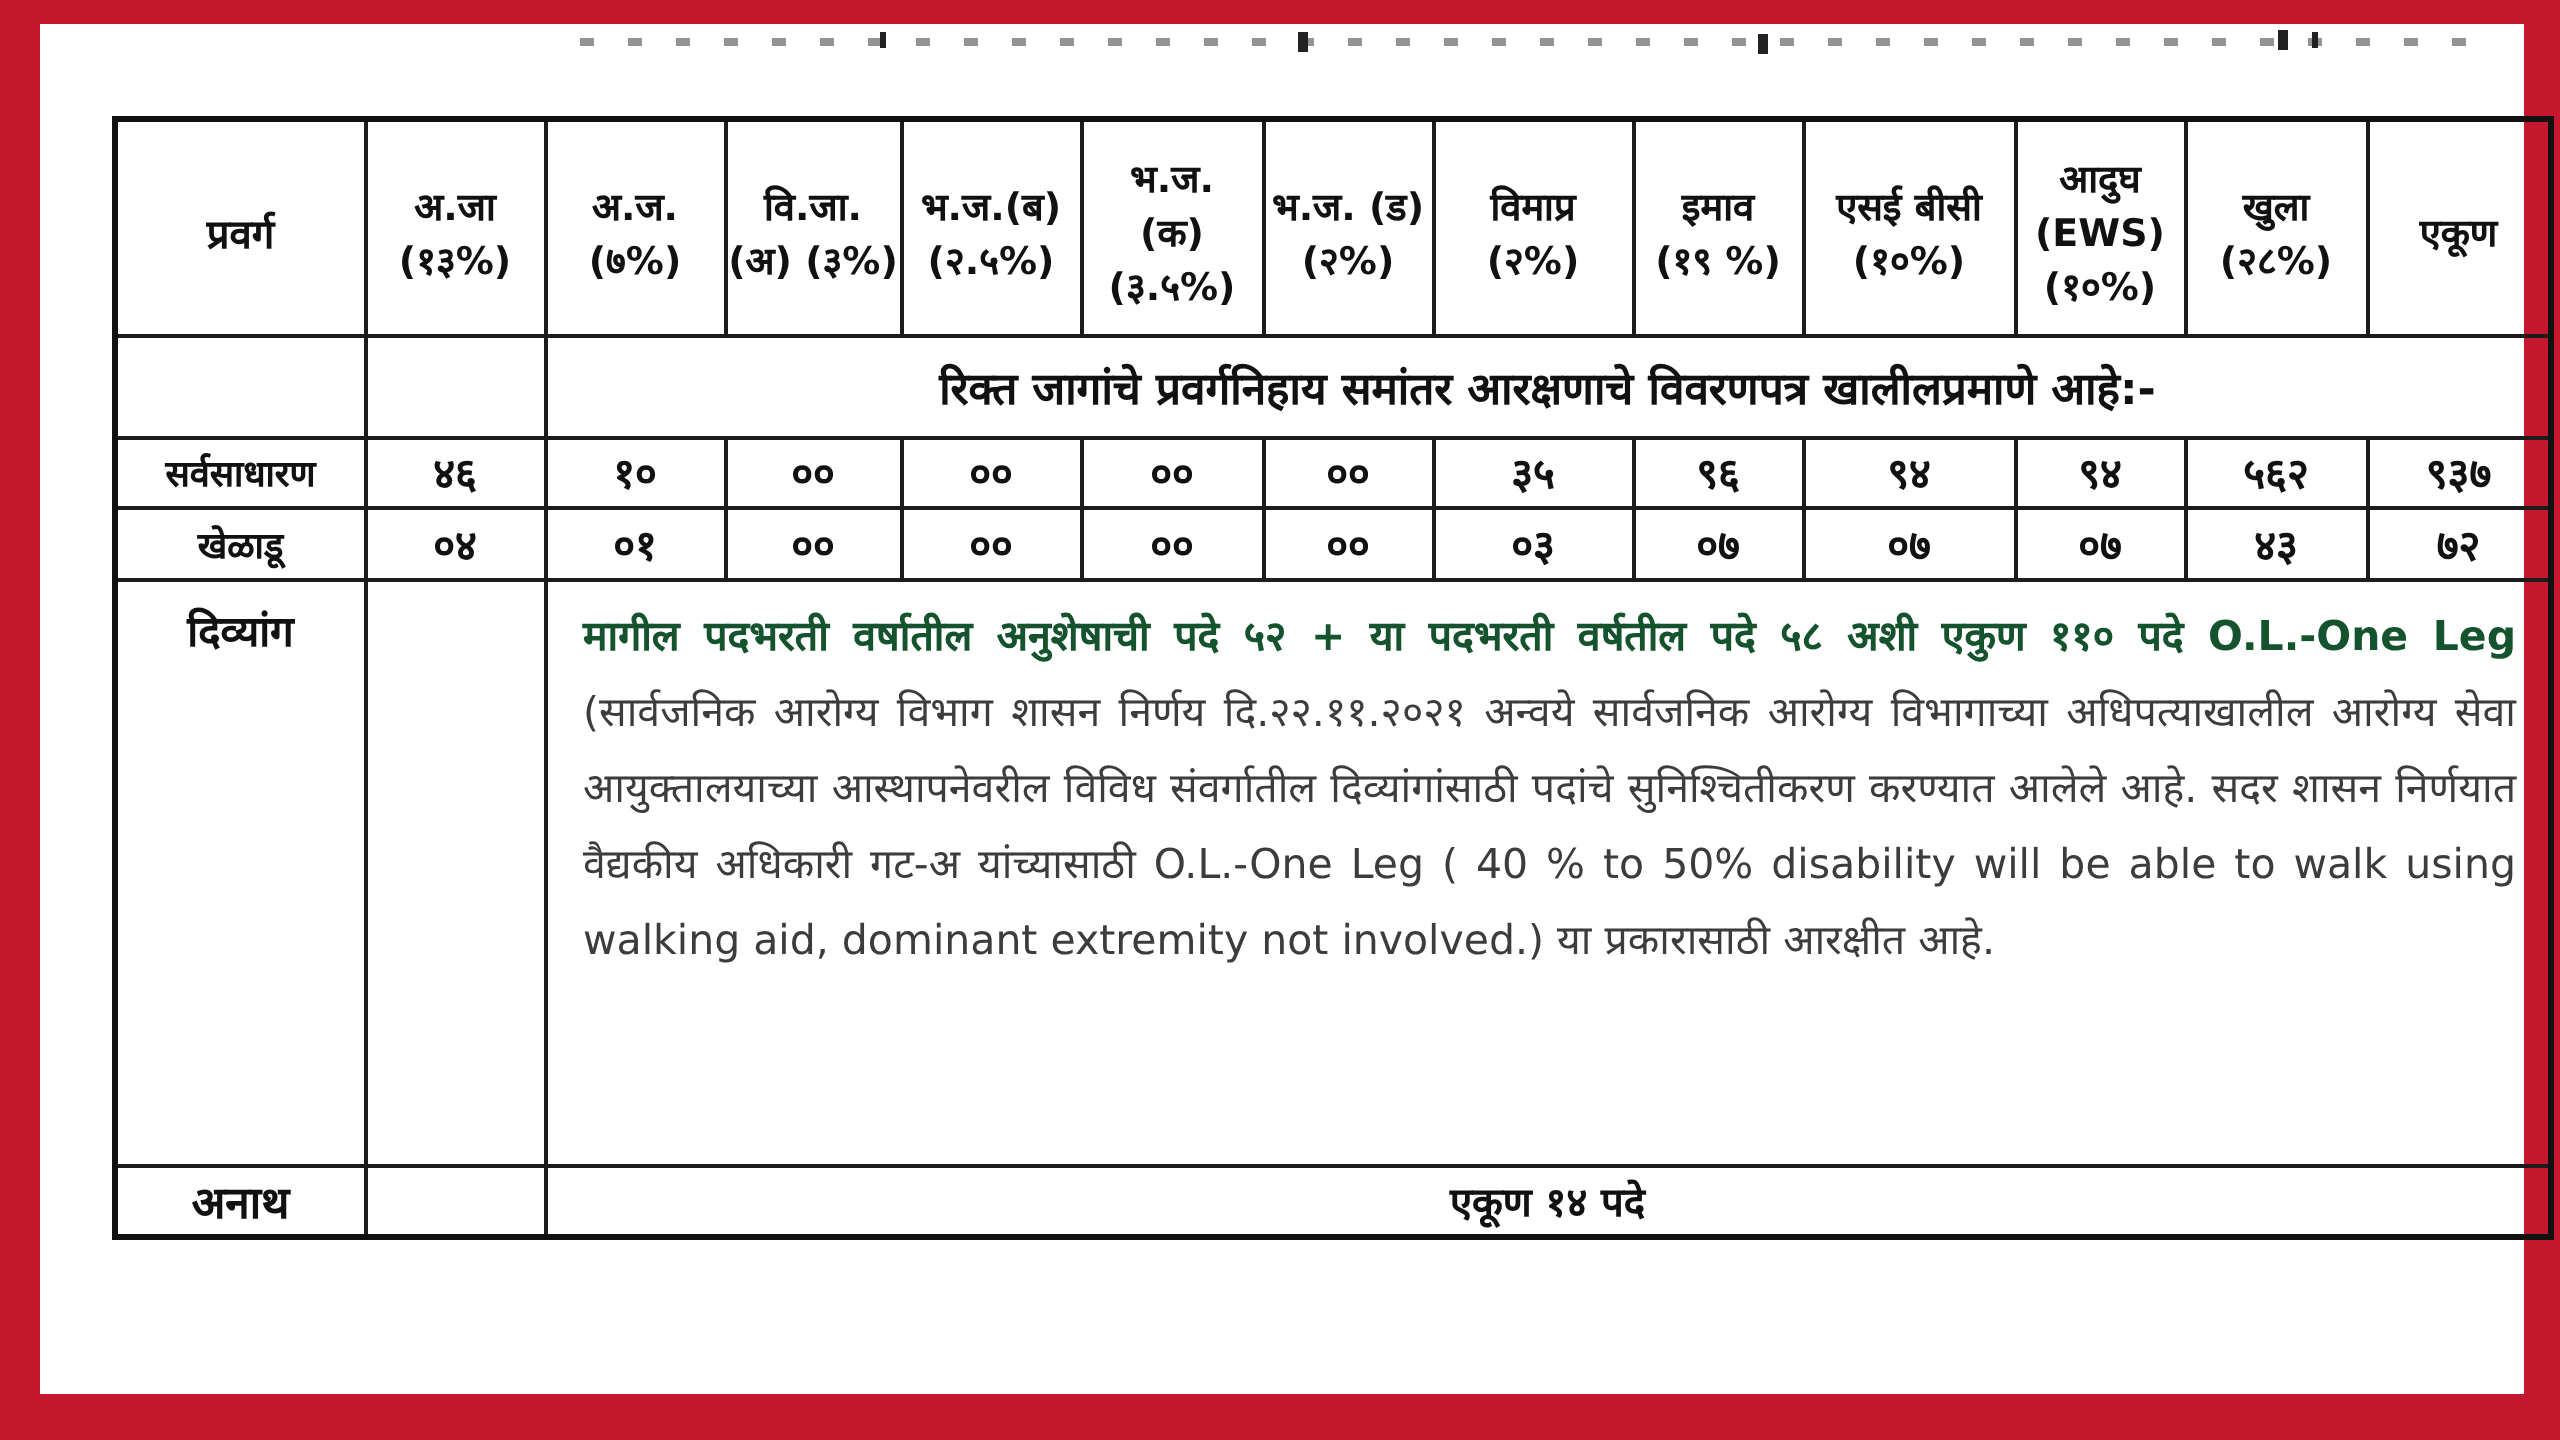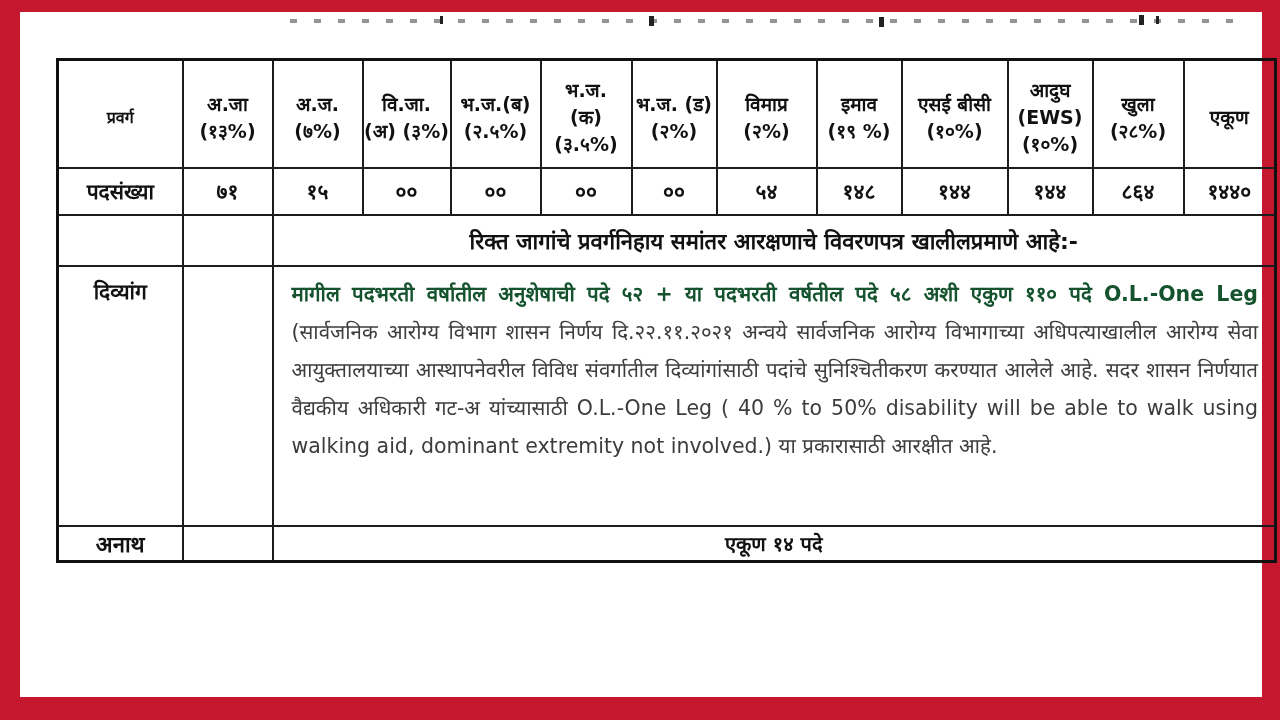--- a/index.html
+++ b/index.html
@@ -36,21 +36,21 @@
     padding:0;margin:0;
     text-align:center;vertical-align:middle;
     overflow:hidden;
   }
   table.main{border:3px solid #111;}
   .hc{
     vertical-align:top;font-weight:bold;font-size:19px;line-height:27px;
     padding-top:8px !important;
   }
   .hc .sub{font-weight:bold;}
-  .pravarga{font-size:16px;}
+  .pravarga{font-size:20px;}
   .row-label{font-weight:bold;font-size:21px;}
   .row-label.small{font-size:18px;font-weight:600;}
   .num{font-weight:bold;font-size:21px;}
   .note-cell{font-weight:bold;font-size:22px;border-radius:18px;}
   .divyang-label{vertical-align:top !important;padding-top:10px !important;font-weight:600;font-size:21px;}
   .para-cell{
     text-align:justify !important;vertical-align:top !important;
     padding:8px 16px 4px 18px !important;
     font-size:20.5px;line-height:38px;color:#2e2e2e;
   }
@@ -132,46 +132,61 @@
           </th>
       <th class="hc">
             <div>खुला</div>
             <div class="sub">(२८%)</div>
           </th>
       <th class="hc">
             <div>एकूण</div>
           </th>
     </tr>
 
-    <tr style="height:47px">
-      <td class="row-label">पदसंख्या</td>
-      <td class="num">७१</td>
-      <td class="num">१५</td>
-      <td class="num">००</td>
-      <td class="num">००</td>
-      <td class="num">००</td>
-      <td class="num">००</td>
-      <td class="num">५४</td>
-      <td class="num">१४८</td>
-      <td class="num">१४४</td>
-      <td class="num">१४४</td>
-      <td class="num">८६४</td>
-      <td class="num">१४४०</td>
-    </tr>
 
     <tr style="height:51px">
       <td></td>
       <td></td>
       <td class="note-cell" colspan="11">रिक्त जागांचे प्रवर्गनिहाय समांतर आरक्षणाचे विवरणपत्र खालीलप्रमाणे आहे:-</td>
     </tr>
 
+    <tr style="height:35px">
+      <td class="row-label small">सर्वसाधारण</td>
+      <td class="num">४६</td>
+      <td class="num">१०</td>
+      <td class="num">००</td>
+      <td class="num">००</td>
+      <td class="num">००</td>
+      <td class="num">००</td>
+      <td class="num">३५</td>
+      <td class="num">९६</td>
+      <td class="num">९४</td>
+      <td class="num">९४</td>
+      <td class="num">५६२</td>
+      <td class="num">९३७</td>
+    </tr>
 
 
+    <tr style="height:36px">
+      <td class="row-label small">खेळाडू</td>
+      <td class="num">०४</td>
+      <td class="num">०१</td>
+      <td class="num">००</td>
+      <td class="num">००</td>
+      <td class="num">००</td>
+      <td class="num">००</td>
+      <td class="num">०३</td>
+      <td class="num">०७</td>
+      <td class="num">०७</td>
+      <td class="num">०७</td>
+      <td class="num">४३</td>
+      <td class="num">७२</td>
+    </tr>
 
-    <tr style="height:260px">
+    <tr style="height:293px">
       <td class="divyang-label">दिव्यांग</td>
       <td></td>
       <td class="para-cell" colspan="11">
         <span class="para-bold">मागील पदभरती वर्षातील अनुशेषाची पदे ५२ + या पदभरती वर्षतील पदे ५८ अशी एकुण ११०  पदे O.L.-One Leg</span><span class="para-rest"> (सार्वजनिक आरोग्य विभाग शासन निर्णय दि.२२.११.२०२१ अन्वये सार्वजनिक आरोग्य विभागाच्या अधिपत्याखालील आरोग्य सेवा आयुक्तालयाच्या आस्थापनेवरील विविध संवर्गातील दिव्यांगांसाठी पदांचे सुनिश्चितीकरण करण्यात आलेले आहे. सदर शासन निर्णयात वैद्यकीय अधिकारी गट-अ यांच्यासाठी O.L.-One Leg ( 40 % to 50% disability will be able to walk using walking aid, dominant extremity not involved.) या प्रकारासाठी आरक्षीत आहे.</span>
       </td>
     </tr>
 
     <tr style="height:36px">
       <td class="anath-label">अनाथ</td>
       <td></td>

